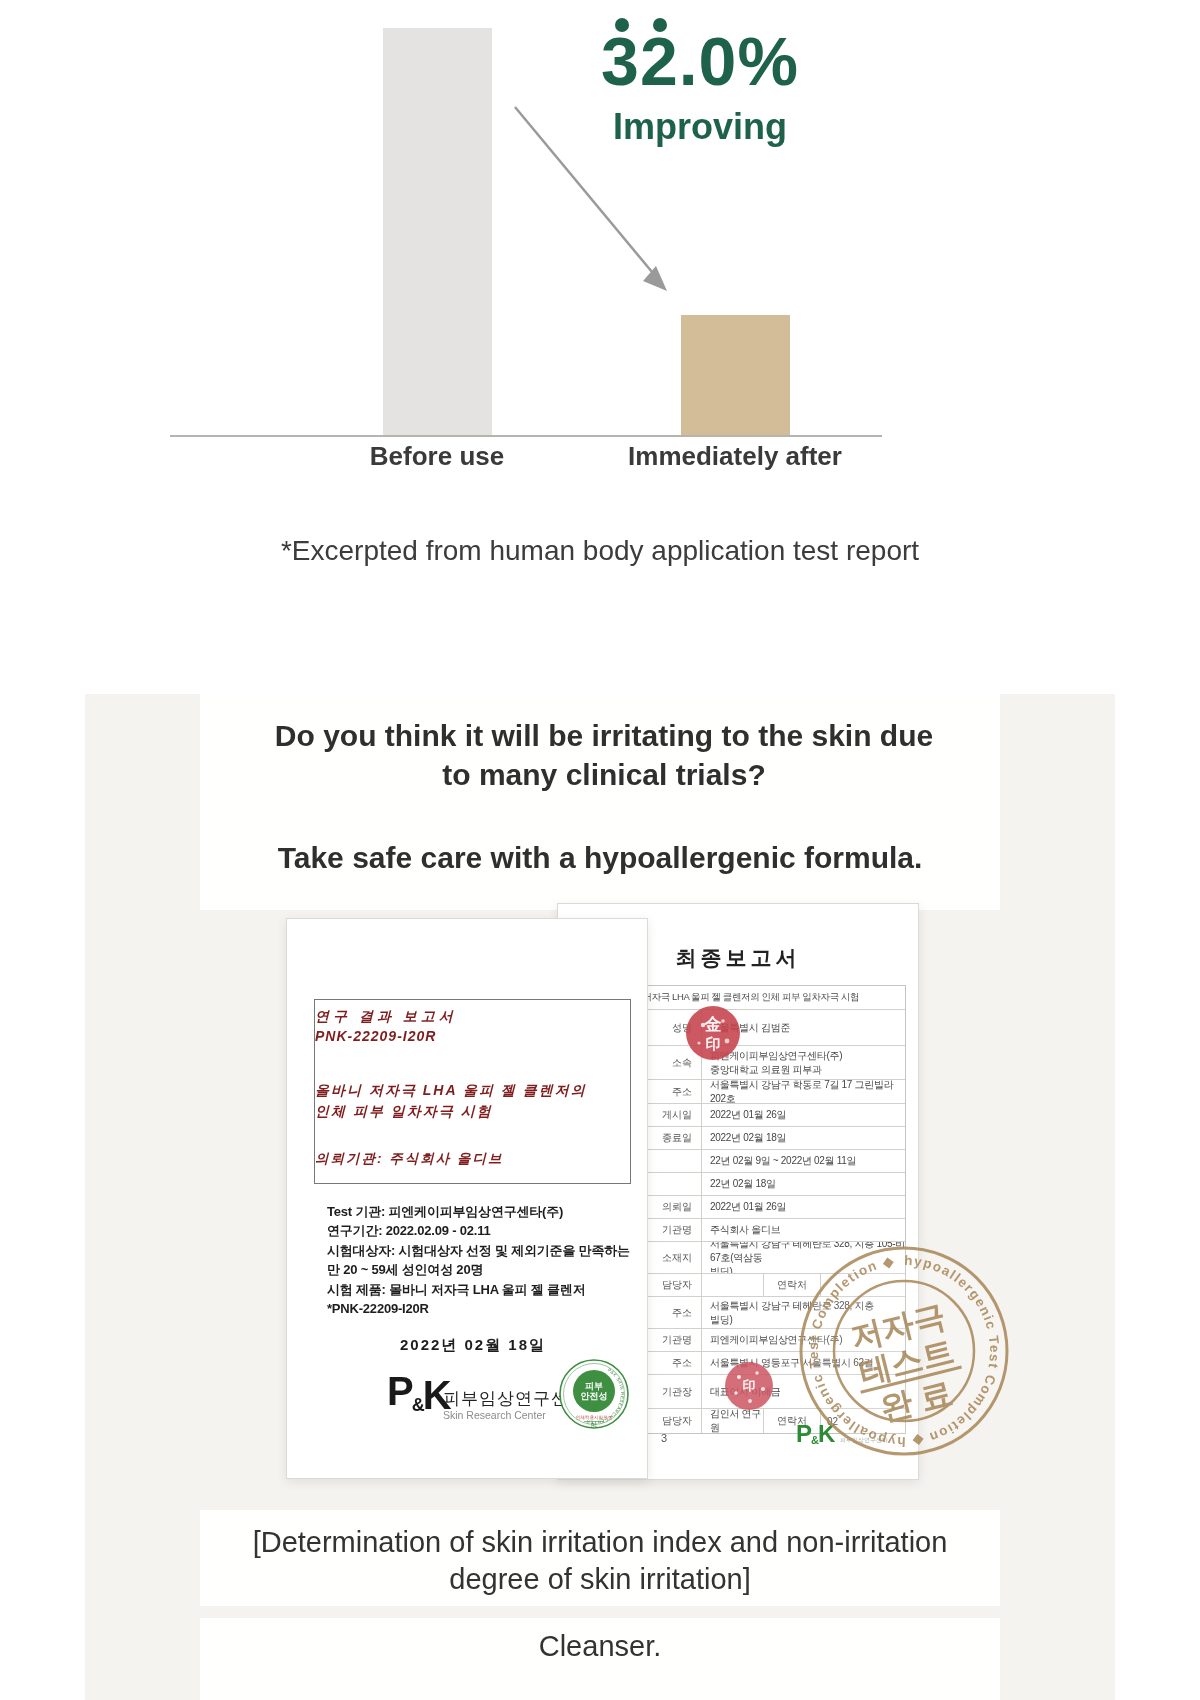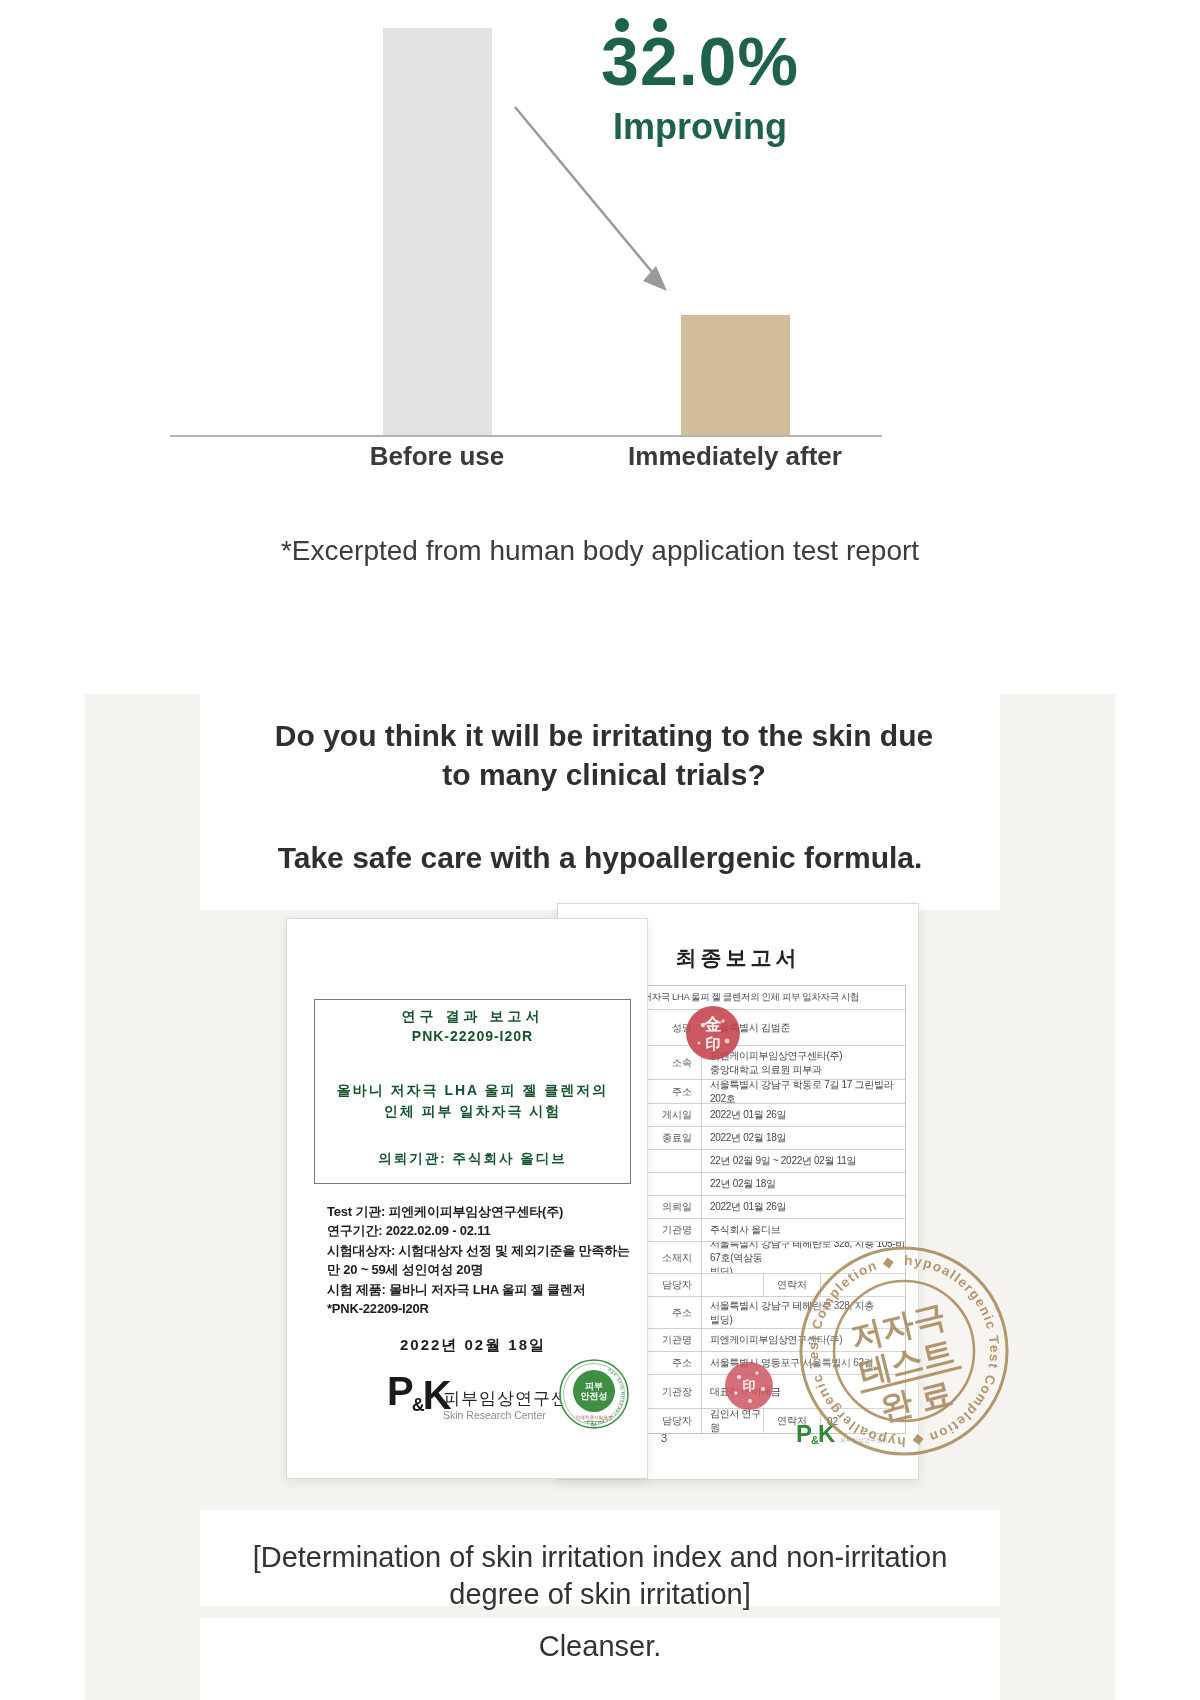--- a/index.html
+++ b/index.html
@@ -28,21 +28,21 @@
   .panel{position:absolute;background:rgba(255,255,255,.93);}
   .panel1{left:200px;top:694px;width:800px;height:216px;}
   .panel2{left:200px;top:1510px;width:800px;height:96px;}
   .panel3{left:200px;top:1618px;width:800px;height:82px;}
   .q1{position:absolute;left:4px;top:716px;width:1200px;text-align:center;
       font-size:30px;line-height:39px;font-weight:600;color:#2f2f2f;}
   .q2{position:absolute;left:0;top:841px;width:1200px;text-align:center;
       font-size:30px;font-weight:600;color:#2f2f2f;}
   .caption{position:absolute;left:0;width:1200px;text-align:center;
            font-size:29px;line-height:37px;font-weight:500;color:#333;}
-  .cap1{top:1524px;margin-top:15px;}
+  .cap1{top:1524px;}
   .cap2{top:1628px;}
 
   
   .doc{position:absolute;background:#fff;border:1px solid #dcdad5;
        box-shadow:0 3px 10px rgba(60,55,45,.10);overflow:hidden;}
   .doc-right{left:557px;top:903px;width:360px;height:575px;z-index:2;}
   .doc-left{left:286px;top:918px;width:360px;height:559px;z-index:3;}
 
   .rd-title{position:absolute;left:0;top:40px;width:100%;text-align:center;
             font-size:21px;font-weight:700;letter-spacing:4px;color:#222;}
@@ -59,21 +59,21 @@
             align-items:center;justify-content:center;color:#555;}
   .rval2{flex:1;display:flex;align-items:center;padding-left:6px;overflow:hidden;}
   .rheader{padding-left:36px;display:flex;align-items:center;font-size:9.5px;
            color:#4a4a4a;letter-spacing:-0.4px;white-space:nowrap;overflow:hidden;}
   .rpage{position:absolute;left:0;top:528px;width:212px;text-align:center;font-size:11px;color:#555;}
   .rpk{position:absolute;left:238px;top:516px;color:#2d8a35;font-weight:700;font-size:24px;letter-spacing:-1px;}
   .rpk .amp{font-size:11px;vertical-align:-2px;}
   .rpk-sub{font-size:6px;color:#9aa99b;font-weight:400;letter-spacing:0;}
 
   .inner-box{position:absolute;left:27px;top:80px;width:315px;height:183px;border:1px solid #777;}
-  .lbline{position:absolute;left:0;width:100%;text-align:center;color:#14532d;}
+  .lbline{position:absolute;left:0;width:100%;color:#7f1d1d;font-style:italic;}
   .lb1{top:8px;font-size:14px;font-weight:700;letter-spacing:4px;}
   .lb2{top:28px;font-size:14px;font-weight:700;letter-spacing:1px;}
   .lb3{top:82px;font-size:14px;font-weight:700;letter-spacing:2px;}
   .lb4{top:103px;font-size:14px;font-weight:700;letter-spacing:2px;}
   .lb5{top:150px;font-size:13.5px;font-weight:700;letter-spacing:2px;}
   .ldetails{position:absolute;left:40px;top:283px;font-size:13px;font-weight:700;
             line-height:19.4px;white-space:nowrap;color:#1d1d1d;letter-spacing:-0.2px;}
   .ldate{position:absolute;left:86px;top:417px;width:200px;text-align:center;
          font-size:15px;font-weight:700;letter-spacing:2px;color:#1d1d1d;}
   .lpk{position:absolute;left:100px;top:452px;width:240px;height:60px;}

